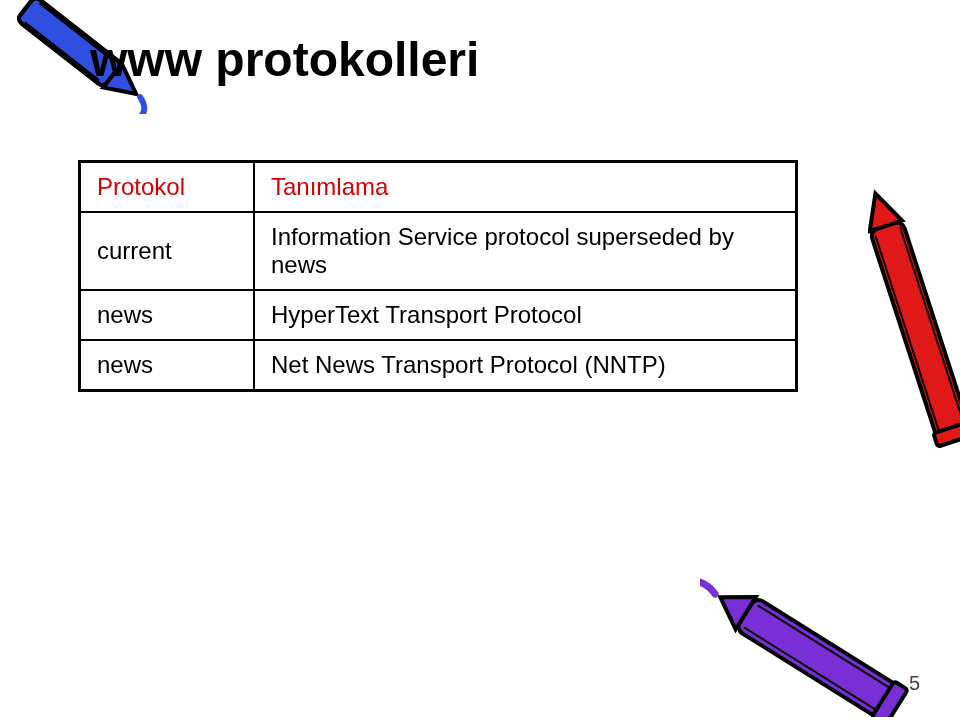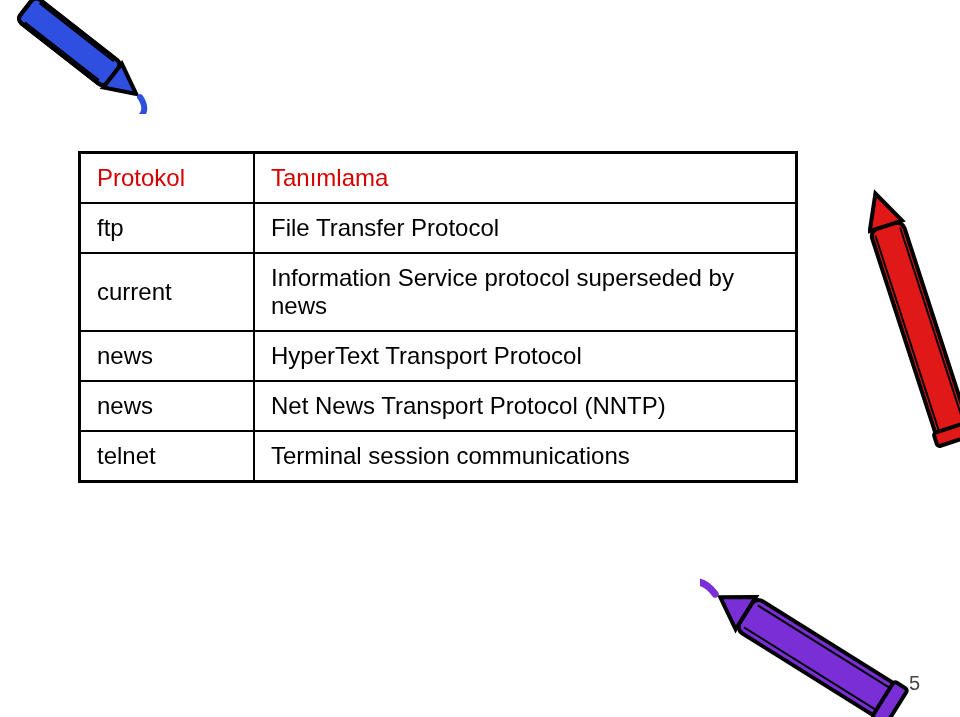--- a/index.html
+++ b/index.html
@@ -1,18 +1,18 @@
 <!DOCTYPE html>
 <html><head>
 <meta charset="utf-8">
 <style>
   html,body{margin:0;padding:0;width:960px;height:717px;background:#fff;font-family:"Comic Sans MS","Comic Sans",cursive,sans-serif;color:#000;overflow:hidden}
   .slide{position:relative;width:960px;height:717px}
   .title{position:absolute;left:90px;top:32px;font-size:48px;font-weight:bold}
-  table.protocols{position:absolute;left:78px;top:151px;border-collapse:collapse;width:720px;border:3px solid #000}
+  table.protocols{position:absolute;left:78px;top:160px;border-collapse:collapse;width:720px;border:3px solid #000}
   table.protocols td{border:2px solid #000;padding:10px 16px;font-size:24px;vertical-align:middle}
   table.protocols td.col1{width:140px}
   .hdr{color:#d60000}
   .pagenum{position:absolute;right:40px;bottom:22px;font-family:Arial,Helvetica,sans-serif;font-size:20px;color:#444}
 
   
   .crayon{position:absolute}
   .crayon svg{display:block}
 
   .crayon-tl{left:0;top:-6px}
@@ -52,44 +52,37 @@
       <g transform="rotate(32 130 90)">
         <rect x="30" y="70" width="170" height="38" rx="8" fill="#7a2fd6" stroke="#000" stroke-width="4"></rect>
         <polygon points="30,70 0,89 30,108" fill="#7a2fd6" stroke="#000" stroke-width="4"></polygon>
         <path d="M36 76 h158 M36 102 h158" stroke="#000" stroke-width="2"></path>
         <rect x="192" y="68" width="16" height="42" rx="3" fill="#7a2fd6" stroke="#000" stroke-width="4"></rect>
         <path d="M-6 89 q-20 -8 -30 6" fill="none" stroke="#7a2fd6" stroke-width="7" stroke-linecap="round"></path>
       </g>
     </svg>
   </div>
 
+  <div class="title">www protokolleri</div>
 
   <table class="protocols">
     <tbody>
         <tr>
       <td class="col1 hdr">Protokol</td>
       <td class="hdr">Tanımlama</td>
-    </tr>
-    <tr>
-      <td class="col1">ftp</td>
-      <td>File Transfer Protocol</td>
     </tr>
     <tr>
       <td class="col1">current</td>
       <td>Information Service protocol superseded by news</td>
     </tr>
     <tr>
       <td class="col1">news</td>
       <td>HyperText Transport Protocol</td>
     </tr>
     <tr>
       <td class="col1">news</td>
       <td>Net News Transport Protocol (NNTP)</td>
     </tr>
-    <tr>
-      <td class="col1">telnet</td>
-      <td>Terminal session communications</td>
-    </tr>
   </tbody>
     </table>
 
   <div class="pagenum">5</div>
 </div>
 
 </body></html>

